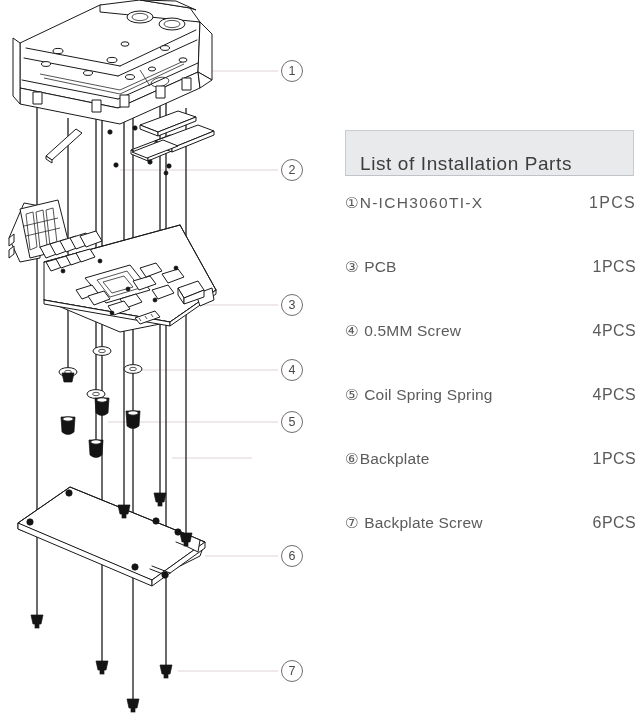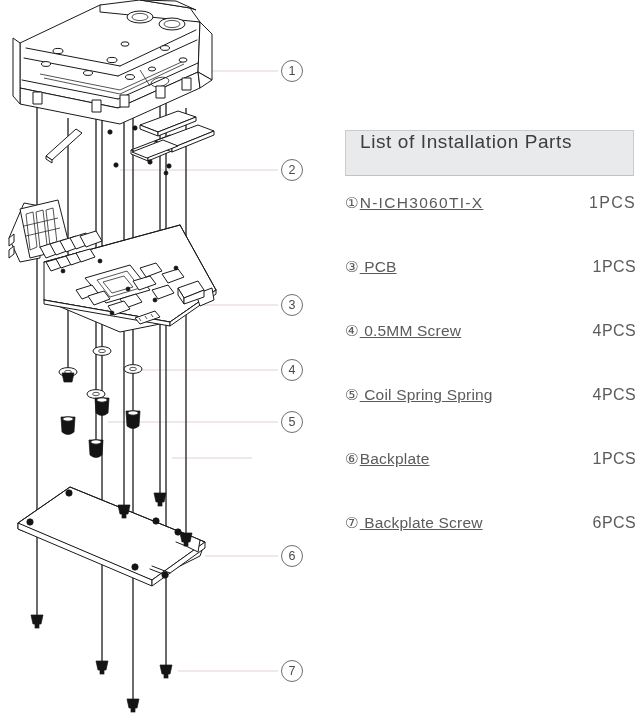--- a/index.html
+++ b/index.html
@@ -15,21 +15,21 @@
   
   #parts-panel{
     position:absolute;left:345px;top:130px;width:291px;
   }
   #parts-header{
     box-sizing:border-box;
     width:289px;height:46px;
     background:#e9eaec;
     border:1px solid #c9cbcf;
     border-bottom:1px solid #bfc2c6;
-    display:flex;align-items:flex-start;
+    display:flex;align-items:flex-end;
     padding-left:14px;
     letter-spacing:.6px;
   }
   #parts-header-title{
     font-size:19px;color:#3d3d3d;font-weight:400;white-space:nowrap;
   }
   #parts-rows{margin-top:18px;}
   .parts-row{
     display:flex;align-items:baseline;
     height:64px;
@@ -37,21 +37,21 @@
     font-size:15.5px;
     letter-spacing:.2px;
     white-space:nowrap;
   }
   .parts-row .marker{display:inline-block;margin-right:1px;font-size:15px;}
   .parts-row .label{flex:0 0 auto;}
   .parts-row .qty{
     position:absolute;right:0px;
     font-size:16px;letter-spacing:.4px;
   }
-  .parts-row-inner{position:relative;width:291px;text-decoration:underline;}
+  .parts-row-inner{position:relative;width:291px;}
 
   
   .parts-row.sku .label{letter-spacing:1.3px;}
   .parts-row.sku .qty{letter-spacing:1.3px;}
 
   
   .callout{
     position:absolute;width:22px;height:22px;border-radius:50%;
     border:1px solid #6f6f6f;
     display:flex;align-items:center;justify-content:center;

